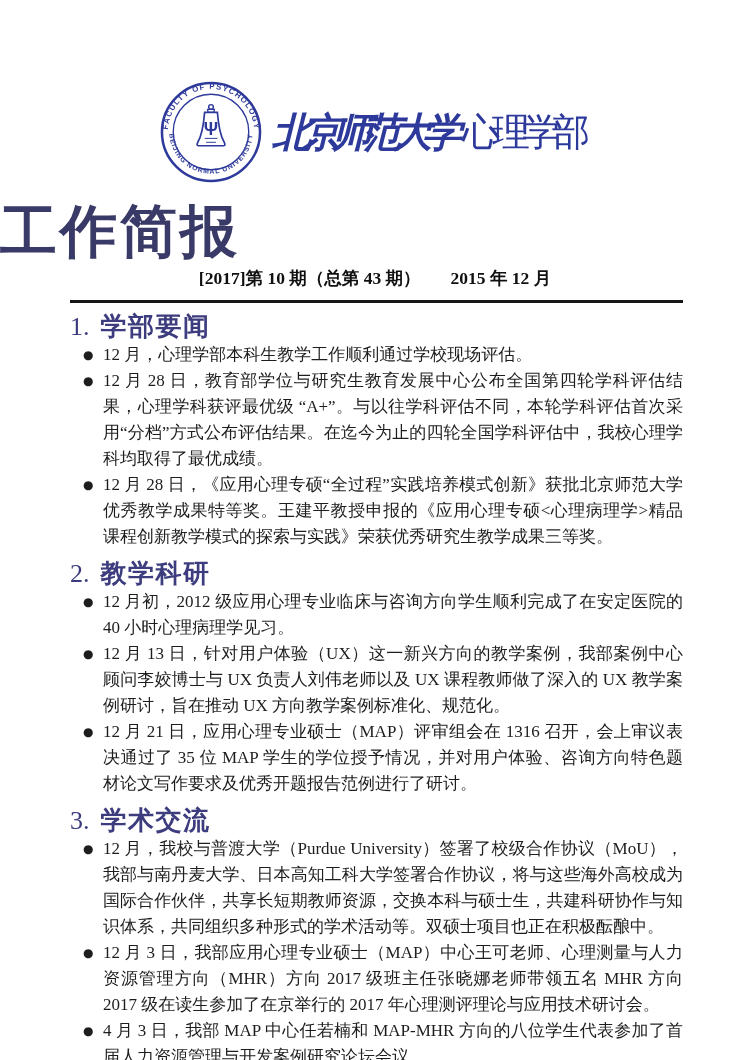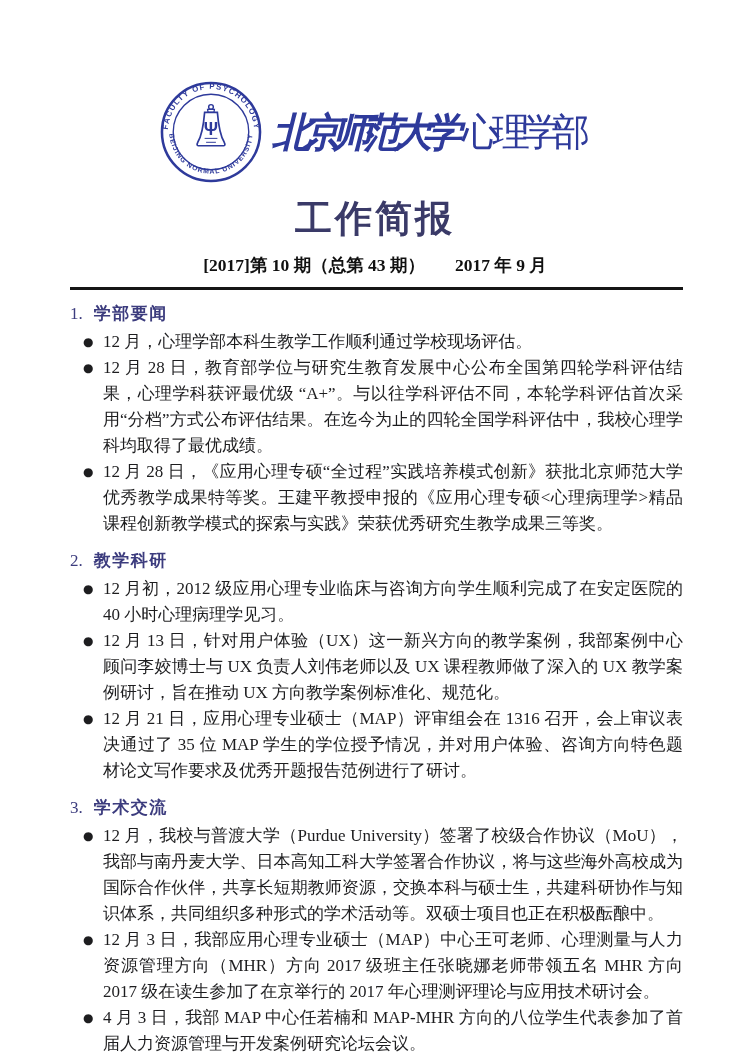--- a/index.html
+++ b/index.html
@@ -28,42 +28,41 @@
   .brand-calligraphy {
     font-family:Liberation Mono, monospace;
     font-style:italic; font-weight:bold;
     font-size:40px; letter-spacing:-10px; padding-right:10px;
   }
   .brand-dept {
     font-family:"Liberation Sans","DejaVu Sans",sans-serif;
     font-weight:normal; font-size:38px; letter-spacing:-8px; padding-right:8px;
   }
   .doc-title {
-    margin-top:6px;
-    text-align:center;
-    font-size:37px; line-height:58px; font-weight:bold;
+    margin-top:19px;
+    font-size:57px; line-height:58px; font-weight:bold;
     letter-spacing:3px;
     color:var(--title-navy,#3a3a68);
   }
   .issue-line {
     margin-top:6px;
     display:flex; justify-content:center; align-items:flex-start; gap:30px;
     font-size:17.5px; line-height:23px; font-weight:bold;
     color:#101010;
   }
   .header-rule {
     margin:10px 67px 0 70px;
     border:none;
     border-top:3px solid var(--rule-black,#161616);
   }
   
   .doc-main { padding:0 67px 0 70px; }
   .sec-heading {
     margin:10px 0 2px;
-    font-size:17px; line-height:27px;
+    font-size:26px; line-height:27px;
     color:var(--heading-blue,#3c3c7e);
     font-family:"Liberation Sans","DejaVu Sans",sans-serif;
   }
   .sec-num {
     font-family:"Liberation Serif","DejaVu Serif",serif;
     font-weight:normal; margin-right:11px;
   }
   .sec-title { font-weight:bold; letter-spacing:1.5px; }
   .bullet-list { list-style:none; }
   .bullet-item {
@@ -112,21 +111,21 @@
       <div class="brand-text">
         <span class="brand-calligraphy">北京师范大学</span>
         <span class="brand-dept">心理学部</span>
       </div>
     </div>
 
     <h1 class="doc-title">工作简报</h1>
 
     <div class="issue-line">
       <span>[2017]第 10 期（总第 43 期）</span>
-      <span>2017 年 9 月</span>
+      <span>2015 年 12 月</span>
     </div>
 
     <hr class="header-rule">
   </header>
 
   <main class="doc-main">
       <div class="sec-heading"><span class="sec-num">1.</span><span class="sec-title">学部要闻</span></div>
       <ul class="bullet-list">
         <li class="bullet-item"><span class="bullet-mark">●</span><span>12 月，心理学部本科生教学工作顺利通过学校现场评估。</span></li>
         <li class="bullet-item"><span class="bullet-mark">●</span><span>12 月 28 日，教育部学位与研究生教育发展中心公布全国第四轮学科评估结果，心理学科获评最优级 “A+”。与以往学科评估不同，本轮学科评估首次采用“分档”方式公布评估结果。在迄今为止的四轮全国学科评估中，我校心理学科均取得了最优成绩。</span></li>

